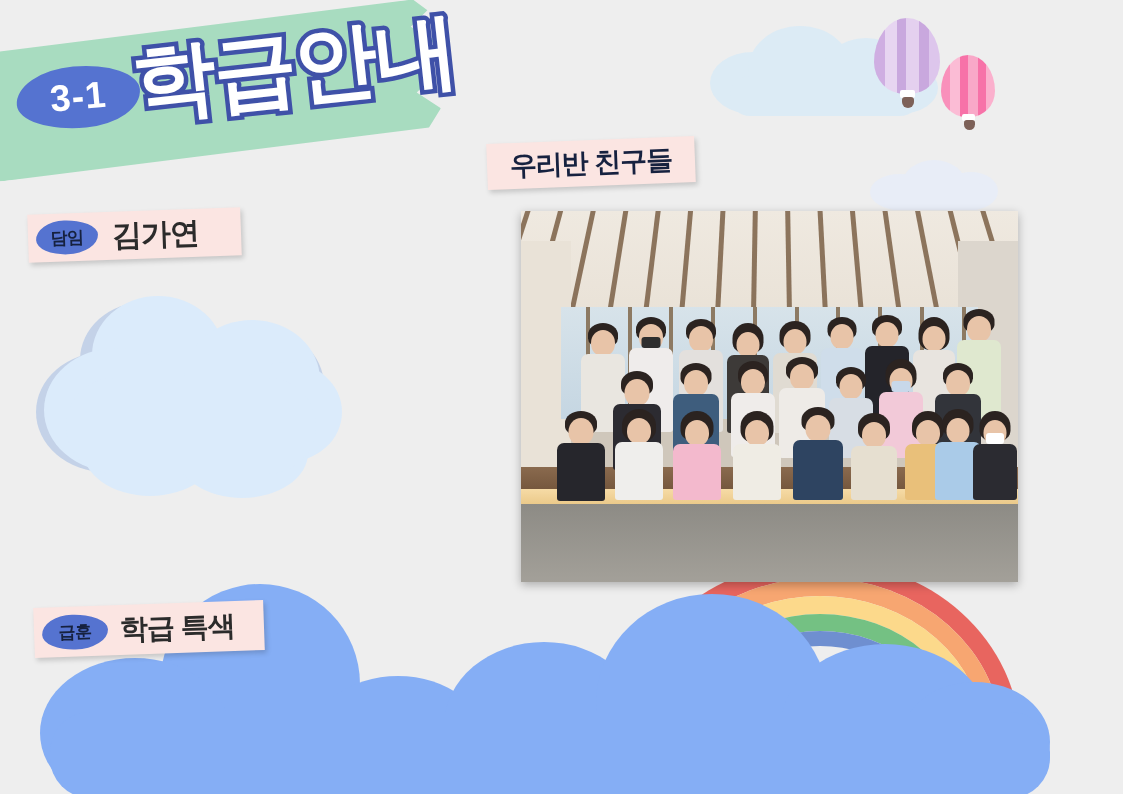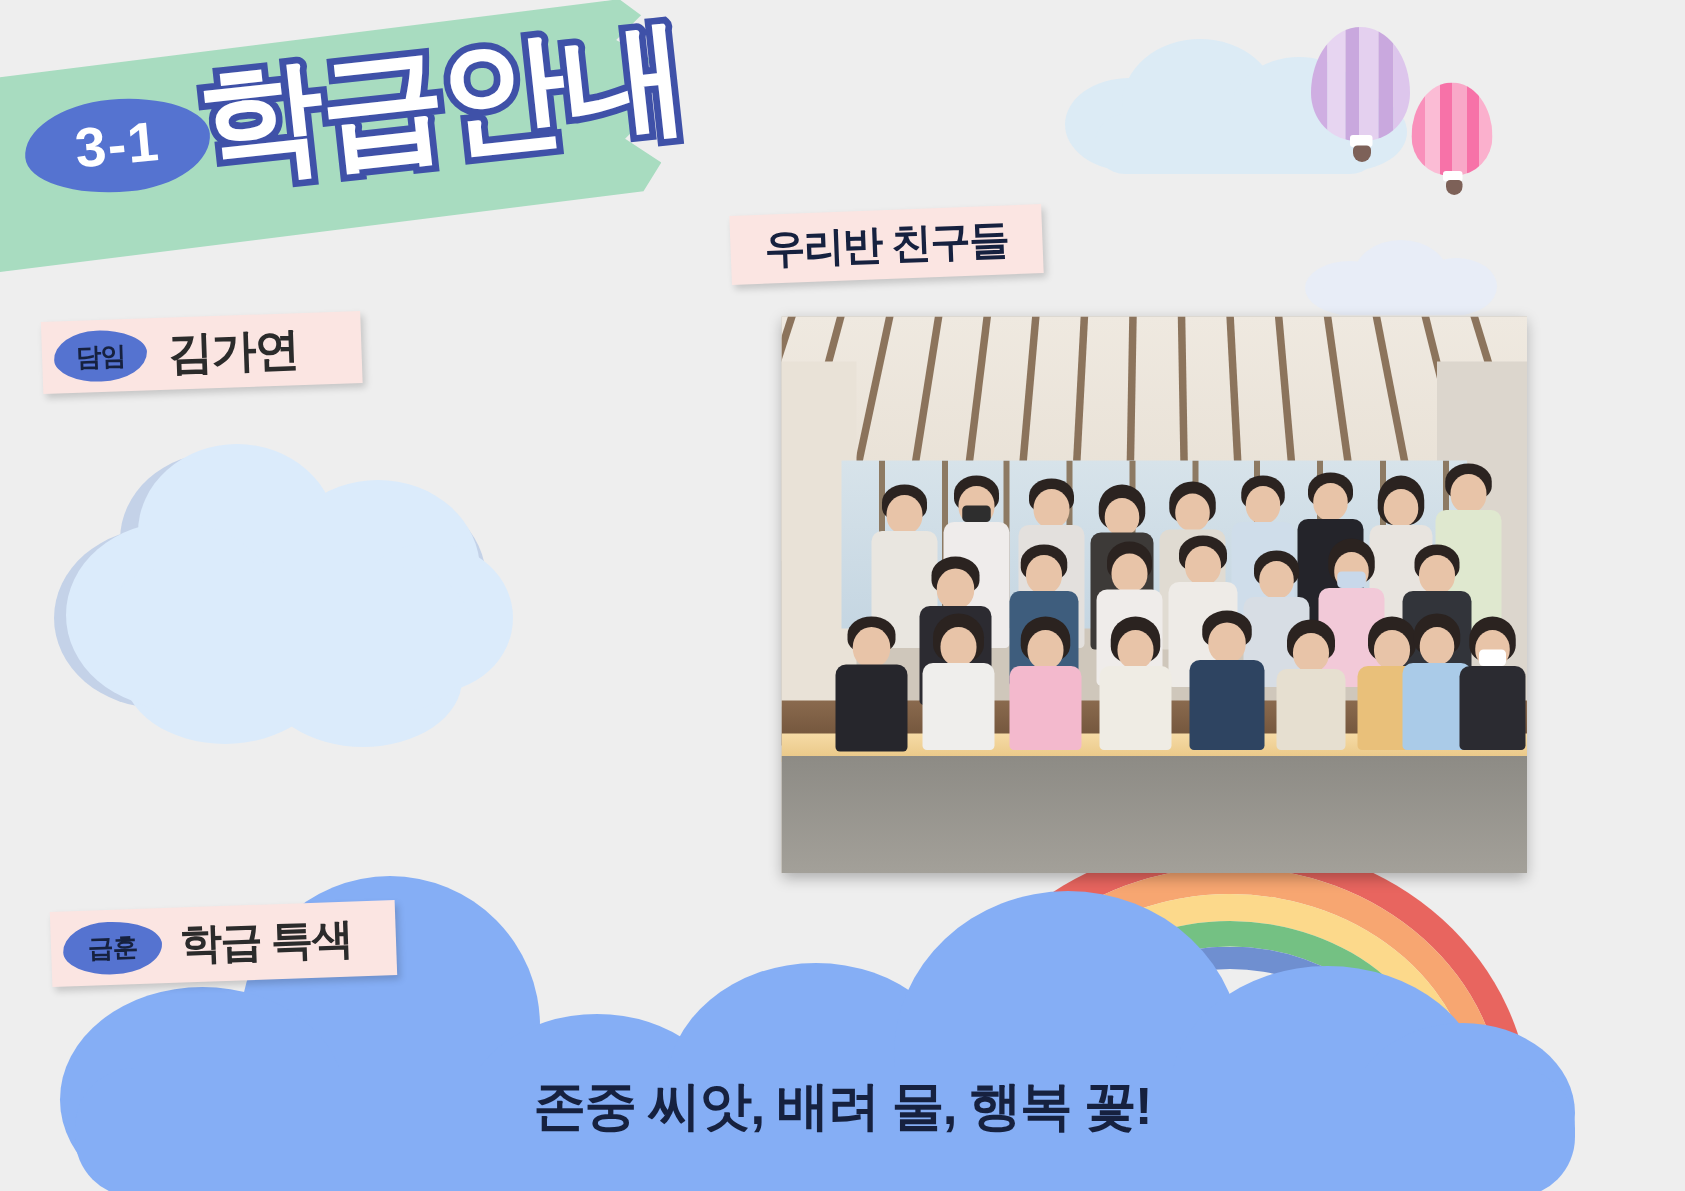--- a/index.html
+++ b/index.html
@@ -372,15 +372,14 @@
     <span class="blob" style="width:66px;height:35px;font-size:17px;">급훈</span>
     <span class="tape-txt" style="font-size:28px;margin-left:12px;">학급 특색</span>
   </div>
 
   <div class="banner l-title">
     <div class="tapebg"></div>
     <div class="badge31">3-1</div>
     <div class="bigtitle">학급안내</div>
   </div>
 
-  <div class="motto l-title">존중 씨앗, 배려 물, 행복 꽃!</div>
 
 </div>
 
 </body></html>

